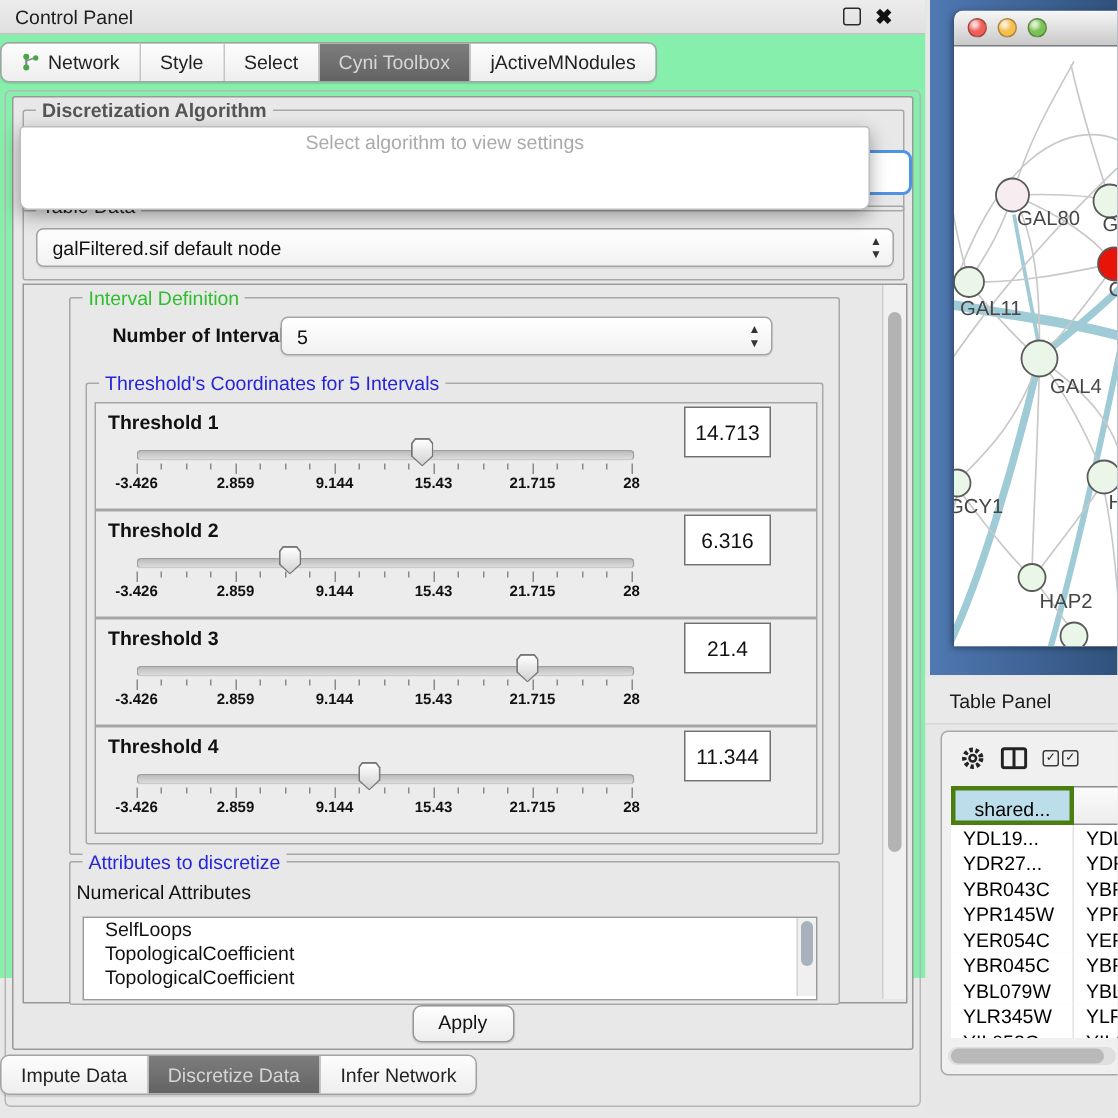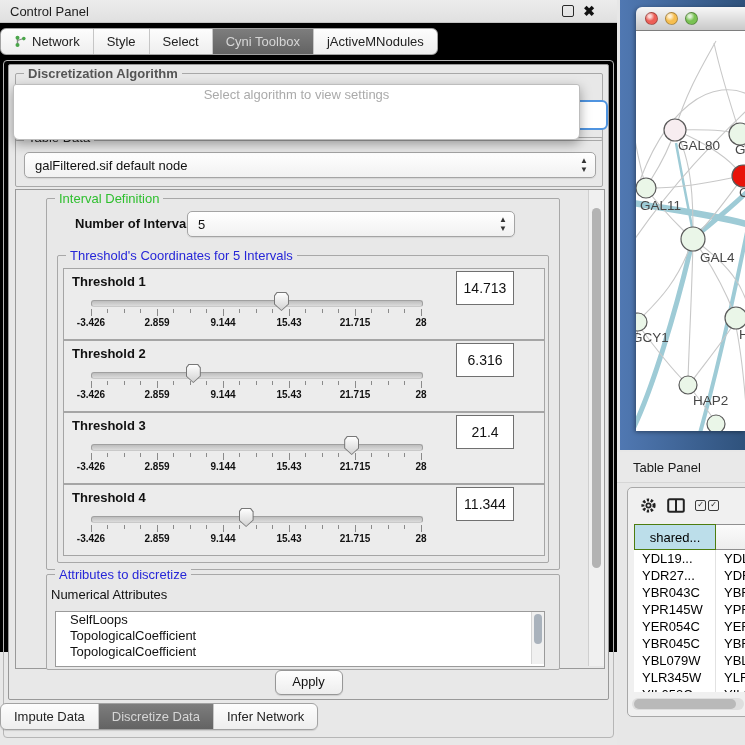--- a/index.html
+++ b/index.html
@@ -1,20 +1,20 @@
 <!DOCTYPE html>
 <html><head>
 <meta charset="utf-8">
 <style>
   html,body{margin:0;padding:0;}
   body{width:745px;height:745px;overflow:hidden;font-family:"Liberation Sans",sans-serif;
        -webkit-font-smoothing:antialiased;background:#e8e8e8;}
   .screen{position:absolute;inset:0;width:745px;height:745px;background:#e8e8e8;overflow:hidden;}
   
-  .left{position:absolute;left:0;top:0;width:617px;height:652px;background:#000000;}
+  .left{position:absolute;left:0;top:0;width:617px;height:652px;background:#86efac;}
   .titlebar{position:absolute;left:0;top:0;width:617px;height:22px;background:linear-gradient(#ececec,#e0e0e0);
             border-bottom:1px solid #c4c4c4;display:flex;align-items:center;font-size:13px;color:#1d1d1d;}
   .titlebar .t{margin-left:10px;}
   .tb-icons{position:absolute;right:22px;top:0;height:22px;display:flex;align-items:center;gap:9px;}
   .float-ic{width:10px;height:10px;border:1.6px solid #2a2a2a;border-radius:2px;}
   .close-ic{font-size:14px;font-weight:bold;color:#111;line-height:1;}
   
   .segbar{position:absolute;left:0;width:617px;display:flex;justify-content:flex-start;}
   .segbar.top{top:28px;}
   .segbar.bottom{top:703px;}
@@ -82,21 +82,21 @@
   .tpbox{position:absolute;left:10px;top:487px;width:118px;height:228px;border:1px solid #a8a8a8;border-radius:5px 0 0 5px;
          background:#f0f0f0;overflow:hidden;}
   .tptoolbar{position:absolute;left:0;top:0;width:118px;height:34px;display:flex;align-items:center;gap:10px;padding-left:12px;}
   .chk{width:9px;height:9px;border:1.4px solid #3a3a3a;border-radius:2px;font-size:8px;line-height:8px;color:#222;
        display:inline-block;text-align:center;}
   .tptable{position:absolute;left:6px;top:36px;width:160px;height:168px;overflow:hidden;font-size:13px;}
   .trow{display:flex;height:17px;line-height:17px;background:#fff;}
   .trow .c1{width:82px;padding-left:8px;box-sizing:border-box;border-right:1px solid #e2e2e2;white-space:nowrap;}
   .trow .c2{width:70px;padding-left:8px;box-sizing:border-box;white-space:nowrap;}
   .thead{display:flex;height:26px;line-height:26px;}
-  .thead .h1{width:82px;text-align:center;background:#bcdeea;border:1px solid #4d7c0f;box-sizing:border-box;}
+  .thead .h1{width:82px;text-align:center;background:#bcdeea;border:3px solid #4d7c0f;box-sizing:border-box;}
   .thead .h2{width:70px;text-align:right;padding-right:2px;background:linear-gradient(#fbfbfb,#ededed);
              border:1px solid #8f8f8f;border-left:none;box-sizing:border-box;}
   .hscroll{position:absolute;left:4px;bottom:6px;width:112px;height:12px;background:#dedede;border-radius:6px;}
   .hscroll .thumb{position:absolute;left:2px;top:1px;width:102px;height:10px;background:#b9b9b9;border-radius:5px;}
   svg text{font-family:"Liberation Sans",sans-serif;}
 </style>
 </head>
 <body>
 
 <div class="screen">

